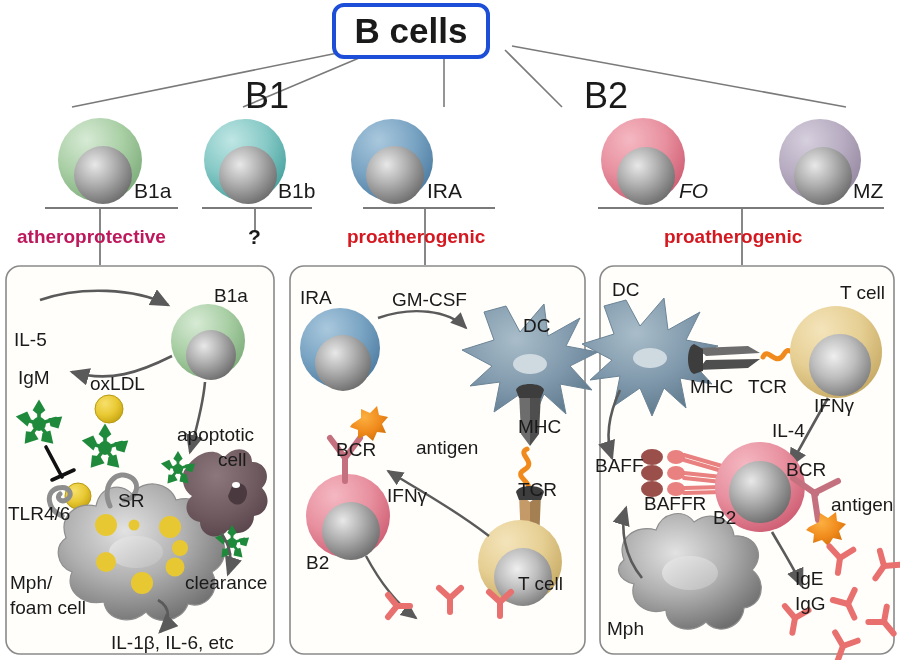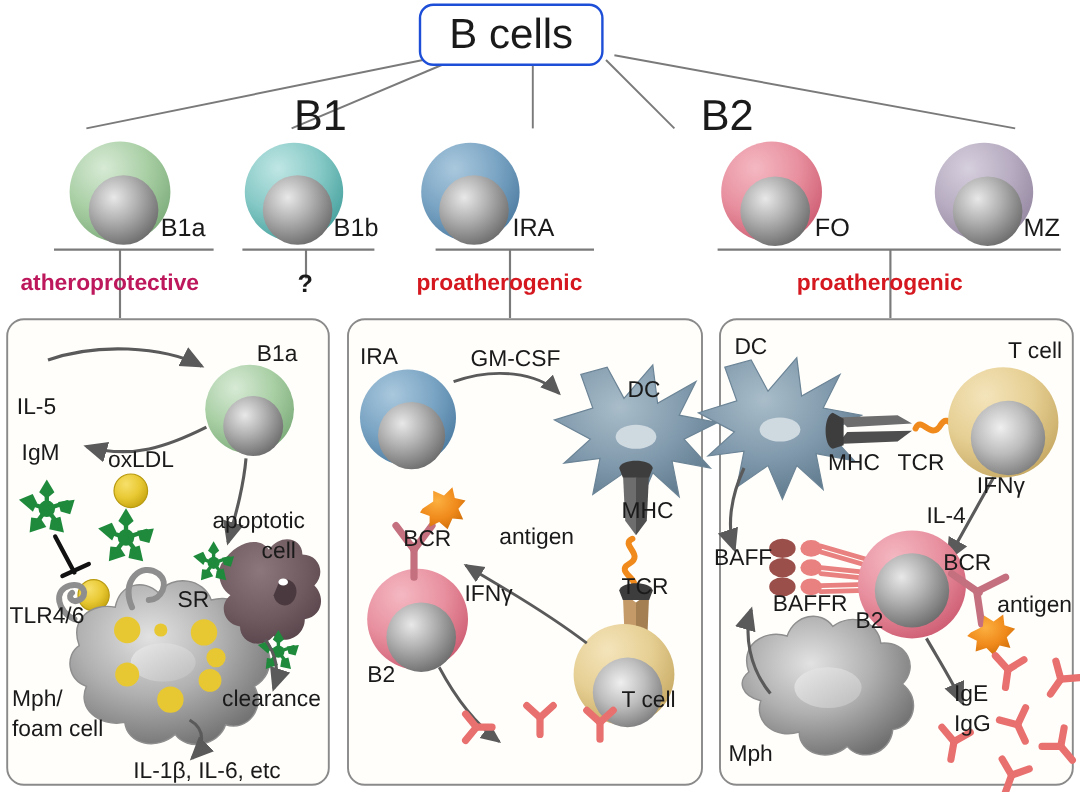--- a/index.html
+++ b/index.html
@@ -449,48 +449,48 @@
         </g>
       <g transform="translate(843,646) rotate(20)">
           <line x1="0" y1="0" x2="0" y2="15"></line>
           <line x1="0" y1="0" x2="-12" y2="-10"></line>
           <line x1="0" y1="0" x2="12" y2="-10"></line>
         </g>
     </g>
 
   </svg>
 
-  <div style="position:absolute;left:349px;top:3px;width:150px;height:48px;
-              border:2px solid #1d4ed8;border-radius:12px;background:#fff;
-              display:flex;align-items:center;justify-content:center;">
+  <div style="position:absolute;left:332px;top:3px;width:150px;height:48px;
+              border:4px solid #1d4ed8;border-radius:12px;background:#fff;
+              display:flex;align-items:center;justify-content:center;font-weight:bold;">
     <span class="t-root">B cells</span>
   </div>
 
   <div class="lbl t-grp" style="left:245px;top:78px;">B1</div>
   <div class="lbl t-grp" style="left:584px;top:78px;">B2</div>
 
   <div class="lbl t-sub" style="left:134px;top:180px;">B1a</div>
   <div class="lbl t-sub" style="left:278px;top:180px;">B1b</div>
   <div class="lbl t-sub" style="left:427px;top:180px;">IRA</div>
-  <div class="lbl t-sub" style="left:679px;top:180px;">FO</div>
+  <div class="lbl t-sub" style="left:679px;top:180px;font-style:italic;">FO</div>
   <div class="lbl t-sub" style="left:853px;top:180px;">MZ</div>
 
   <div class="lbl t-verdict green" style="left:17px;top:227px;">atheroprotective</div>
   <div class="lbl t-verdict" style="left:248px;top:226px;font-size:21px;">?</div>
   <div class="lbl t-verdict red" style="left:347px;top:227px;">proatherogenic</div>
   <div class="lbl t-verdict red" style="left:664px;top:227px;">proatherogenic</div>
 
   <div class="lbl t-pan" style="left:14px;top:302px;margin-top:28px;">IL-5</div>
   <div class="lbl t-pan" style="left:214px;top:286px;">B1a</div>
   <div class="lbl t-pan" style="left:18px;top:368px;">IgM</div>
   <div class="lbl t-pan" style="left:90px;top:374px;">oxLDL</div>
   <div class="lbl t-pan" style="left:177px;top:425px;">apoptotic</div>
   <div class="lbl t-pan" style="left:218px;top:450px;">cell</div>
   <div class="lbl t-pan" style="left:8px;top:504px;">TLR4/6</div>
-  <div class="lbl t-pan" style="left:118px;top:491px;margin-left:30px;">SR</div>
+  <div class="lbl t-pan" style="left:118px;top:491px;">SR</div>
   <div class="lbl t-pan" style="left:10px;top:573px;">Mph/</div>
   <div class="lbl t-pan" style="left:10px;top:598px;">foam cell</div>
   <div class="lbl t-pan" style="left:185px;top:573px;">clearance</div>
   <div class="lbl t-pan" style="left:79px;top:633px;margin-left:32px;">IL-1β, IL-6, etc</div>
 
   <div class="lbl t-pan" style="left:300px;top:288px;">IRA</div>
   <div class="lbl t-pan" style="left:392px;top:290px;">GM-CSF</div>
   <div class="lbl t-pan" style="left:523px;top:316px;">DC</div>
   <div class="lbl t-pan" style="left:518px;top:417px;">MHC</div>
   <div class="lbl t-pan" style="left:416px;top:438px;">antigen</div>

